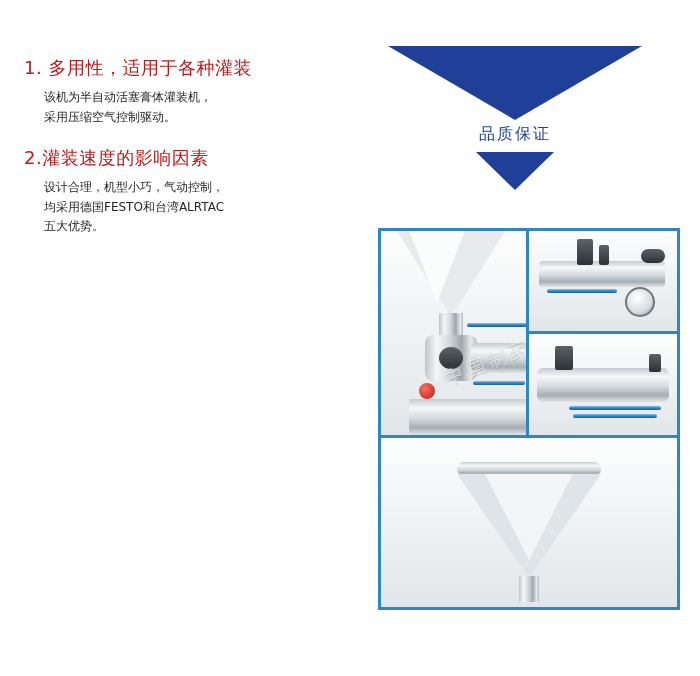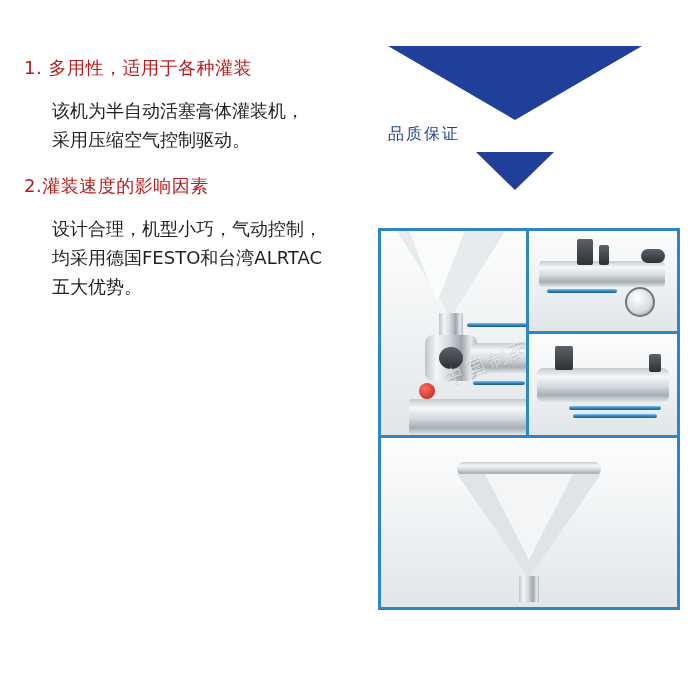--- a/index.html
+++ b/index.html
@@ -43,24 +43,24 @@
   }
   .item-heading {
     font-size: 18px;
     color: #b91c1c;
     line-height: 1.35;
     letter-spacing: 0.5px;
     margin: 0 0 4px 0;
     font-weight: normal;
   }
   .item-body {
-    font-size: 18px;
+    font-size: 12px;
     line-height: 1.62;
     color: #231f20;
-    margin: 16px;
+    margin: 8px;
     white-space: pre-line;
   }
   .item-body.indent {
     padding-left: 12px;
   }
   .item-body.noindent {
     padding-left: 0;
   }
   .gap-lg { margin-top: 26px; }
   .gap-md { margin-top: 19px; }
@@ -99,21 +99,21 @@
     height: 0;
     border-left: 39px solid transparent;
     border-right: 39px solid transparent;
     border-top: 38px solid #1f3f99;
   }
   #quality-badge .badge-text {
     position: absolute;
     left: 0;
     top: 78px;
     width: 254px;
-    text-align: left;
+    text-align: center;
     color: #1f3f99;
     font-size: 16px;
     letter-spacing: 2px;
   }
 
   
   #photo-grid {
     position: absolute;
     left: 18px;
     top: 228px;

